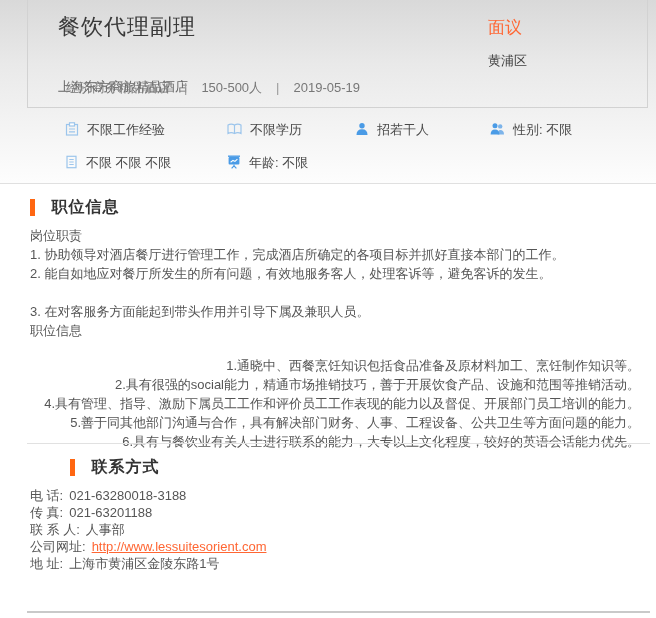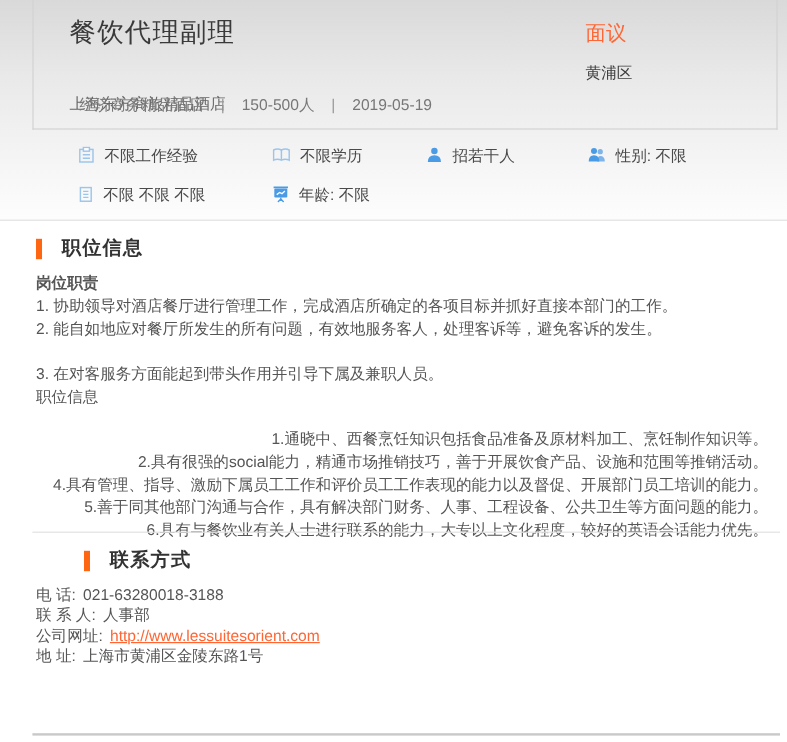--- a/index.html
+++ b/index.html
@@ -51,21 +51,21 @@
   }
   .section-header h2 {
     display:inline-block; vertical-align:middle;
     font-size:16px; font-weight:bold; color:#333; letter-spacing:1px;
   }
   .sh-jobinfo { top:197px; }
   .sh-contact { top:457px;margin-left:40px; }
 
   .text-block { position:absolute; left:30px; width:610px; font-size:13px; color:#555; line-height:19px; }
   .pre { white-space:pre-line; }
-  .tb-duties-title { top:226px;font-weight:bold; }
+  .tb-duties-title { top:226px; }
   .tb-duties       { top:245px; }
   .tb-req-title    { top:321px; }
   .tb-req          { top:356px;text-align:right; }
 
   .divider { position:absolute; left:27px; right:6px; border-top:1px solid #e1e1e1; }
   .div-contact { top:443px; }
   .div-bottom  { top:611px; border-top:2px solid #c9c9c9; }
 
   .contact-list { position:absolute; left:30px; top:487px; font-size:13px; color:#555; }
   .contact-row { height:17px; line-height:17px; white-space:nowrap; }
@@ -154,20 +154,23 @@
   <div class="section-header sh-contact">
     <span class="bar"></span>
     <h2>联系方式</h2>
   </div>
 
   <div class="contact-list">
     <div class="contact-row">
       <span class="label">电 话:</span><span>021-63280018-3188</span>
     </div>
     <div class="contact-row">
+      <span class="label">传 真:</span><span>021-63201188</span>
+    </div>
+    <div class="contact-row">
       <span class="label">联 系 人:</span><span>人事部</span>
     </div>
     <div class="contact-row">
       <span class="label">公司网址:</span><a class="link-orange underlined">http://www.lessuitesorient.com</a>
     </div>
     <div class="contact-row">
       <span class="label">地 址:</span><span>上海市黄浦区金陵东路1号</span>
     </div>
   </div>
 

